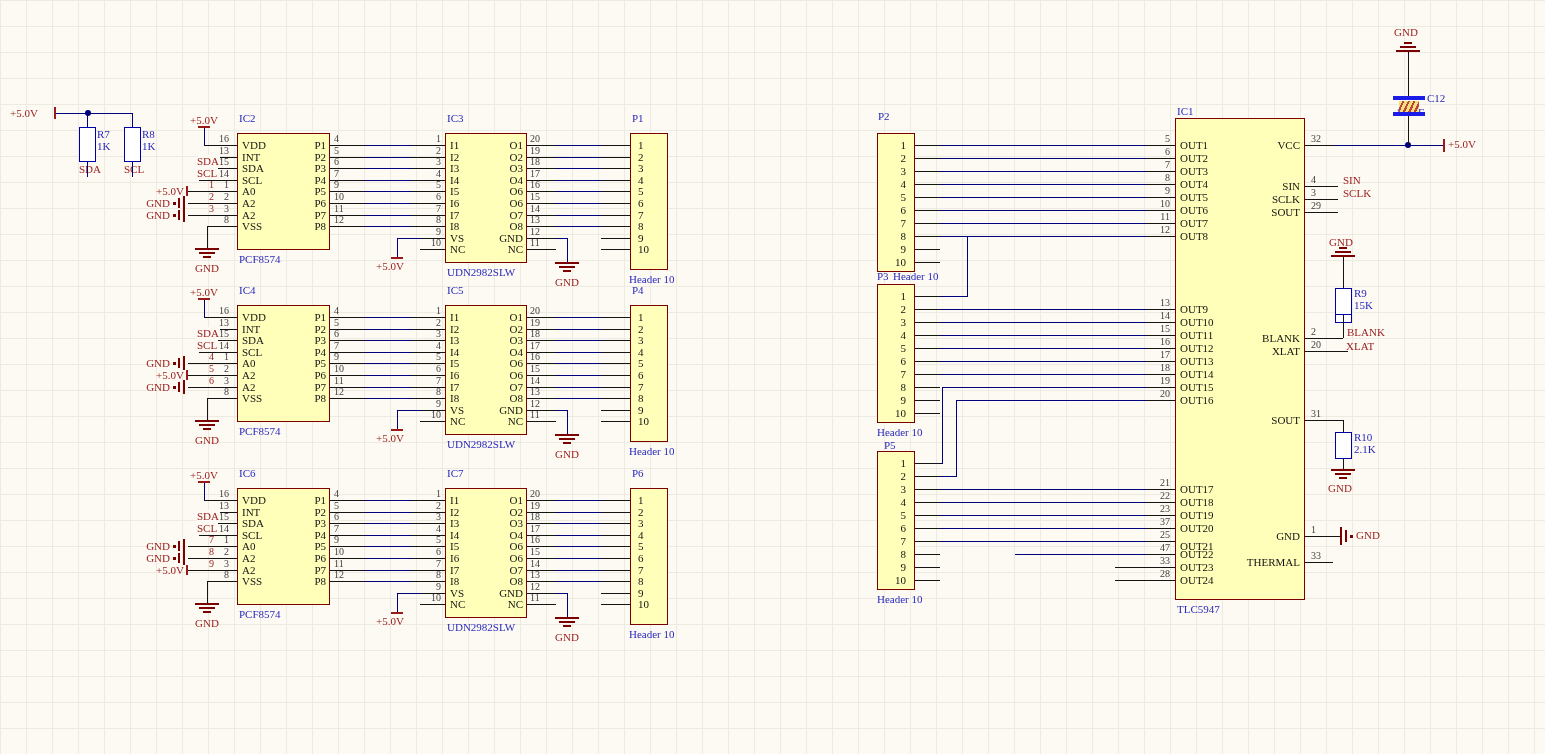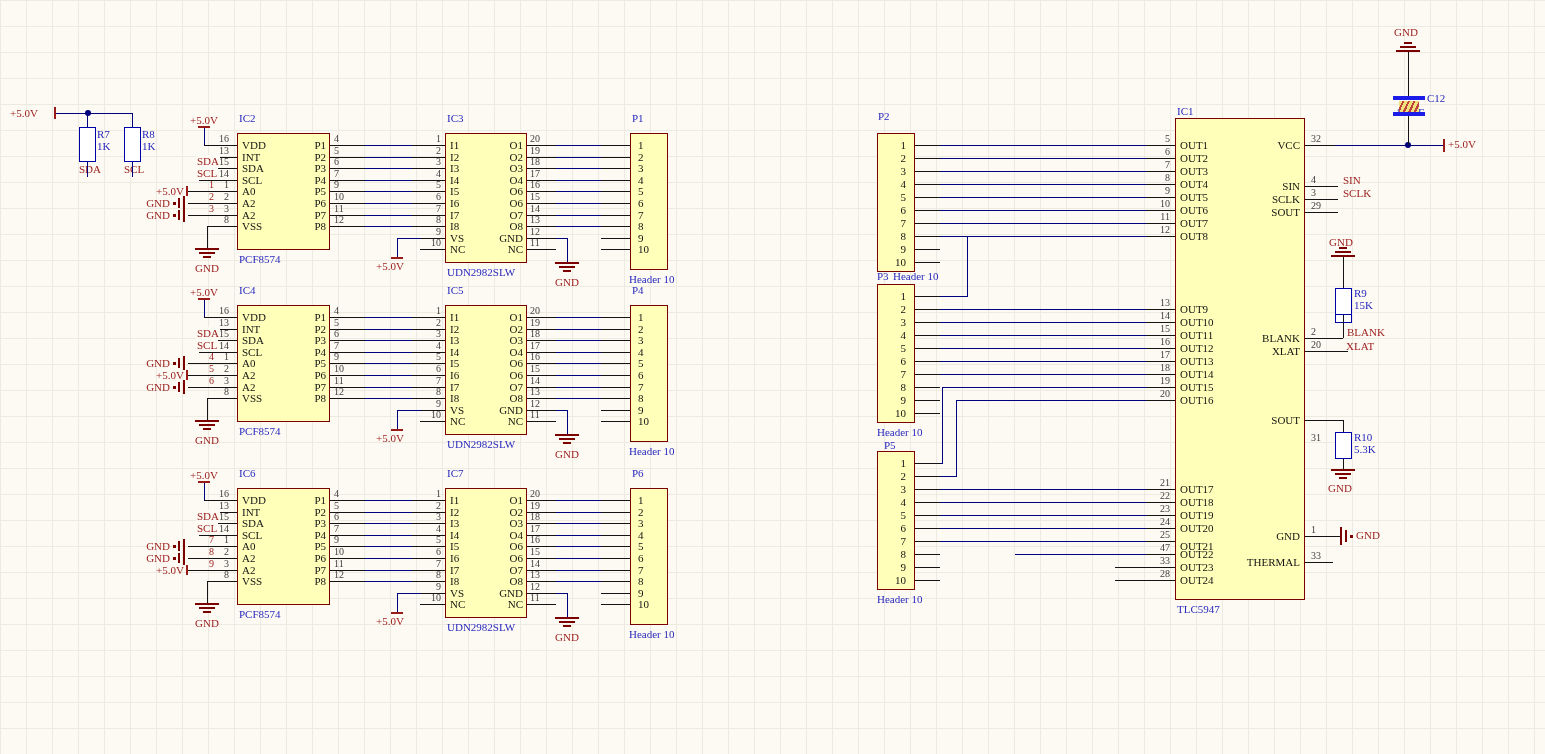--- a/index.html
+++ b/index.html
@@ -49,21 +49,21 @@
   <span class="t des" style="left:877px;top:593px">Header 10</span>
 
   <span class="t red" style="left:1343px;top:174px">SIN</span>
   <span class="t red" style="left:1343px;top:187px">SCLK</span>
   <span class="t red" style="left:1347px;top:326px">BLANK</span>
   <span class="t red" style="left:1346px;top:340px">XLAT</span>
 
   <span class="t des" style="left:1354px;top:287px">R9</span>
   <span class="t des" style="left:1354px;top:299px">15K</span>
   <span class="t des" style="left:1354px;top:431px">R10</span>
-  <span class="t des" style="left:1354px;top:443px">5.3K</span>
+  <span class="t des" style="left:1354px;top:443px">2.1K</span>
   <span class="t des" style="left:1427px;top:92px">C12</span>
   <span class="t des" style="left:1396px;top:106px">100nF</span>
 
   <span class="t red" style="left:1394px;top:26px">GND</span>
   <span class="t red" style="left:1329px;top:236px">GND</span>
   <span class="t red" style="left:1328px;top:482px">GND</span>
   <span class="t red" style="left:1356px;top:529px">GND</span>
   <span class="t red" style="left:1448px;top:138px">+5.0V</span>
 <div class="pbar" style="left: 54px; top: 107px; width: 2px; height: 12px;"></div>
     <div class="w" style="left: 56px; top: 113px; width: 77px; height: 1px; background: rgb(0, 0, 126);"></div>
@@ -774,21 +774,21 @@
     <div class="t name" style="left: 1180px; top: 483px;">OUT17</div>
     <div class="t num" style="left: 1144px; top: 477px; width: 26px; text-align: right;">21</div>
     <div class="w" style="left: 1146px; top: 489px; width: 29px; height: 1px; background: rgb(20, 20, 20);"></div>
     <div class="t name" style="left: 1180px; top: 496px;">OUT18</div>
     <div class="t num" style="left: 1144px; top: 490px; width: 26px; text-align: right;">22</div>
     <div class="w" style="left: 1146px; top: 502px; width: 29px; height: 1px; background: rgb(20, 20, 20);"></div>
     <div class="t name" style="left: 1180px; top: 509px;">OUT19</div>
     <div class="t num" style="left: 1144px; top: 503px; width: 26px; text-align: right;">23</div>
     <div class="w" style="left: 1146px; top: 515px; width: 29px; height: 1px; background: rgb(20, 20, 20);"></div>
     <div class="t name" style="left: 1180px; top: 522px;">OUT20</div>
-    <div class="t num" style="left: 1144px; top: 516px; width: 26px; text-align: right;">24</div>
+    <div class="t num" style="left: 1144px; top: 516px; width: 26px; text-align: right;">37</div>
     <div class="w" style="left: 1146px; top: 528px; width: 29px; height: 1px; background: rgb(20, 20, 20);"></div>
     <div class="t name" style="left: 1180px; top: 540px; font-family: Liberation Serif, serif;">OUT21</div>
     <div class="t num" style="left: 1144px; top: 529px; width: 26px; text-align: right;">25</div>
     <div class="w" style="left: 1146px; top: 541px; width: 29px; height: 1px; background: rgb(20, 20, 20);"></div>
     <div class="t name" style="left: 1180px; top: 548px;">OUT22</div>
     <div class="t num" style="left: 1144px; top: 542px; width: 26px; text-align: right;">47</div>
     <div class="w" style="left: 1146px; top: 554px; width: 29px; height: 1px; background: rgb(20, 20, 20);"></div>
     <div class="w" style="left: 1015px; top: 554px; width: 131px; height: 1px; background: rgb(0, 0, 126);"></div>
     <div class="t name" style="left: 1180px; top: 561px;">OUT23</div>
     <div class="t num" style="left: 1144px; top: 555px; width: 26px; text-align: right;">33</div>
@@ -812,21 +812,21 @@
     <div class="w" style="left: 1305px; top: 212px; width: 33px; height: 1px; background: rgb(20, 20, 20);"></div>
     <div class="t num" style="left: 1311px; top: 200px;">29</div>
     <div class="t name" style="left: 1220px; top: 332px; width: 80px; text-align: right;">BLANK</div>
     <div class="w" style="left: 1305px; top: 338px; width: 38px; height: 1px; background: rgb(20, 20, 20);"></div>
     <div class="t num" style="left: 1311px; top: 326px;">2</div>
     <div class="t name" style="left: 1220px; top: 345px; width: 80px; text-align: right;">XLAT</div>
     <div class="w" style="left: 1305px; top: 351px; width: 43px; height: 1px; background: rgb(20, 20, 20);"></div>
     <div class="t num" style="left: 1311px; top: 339px;">20</div>
     <div class="t name" style="left: 1220px; top: 414px; width: 80px; text-align: right;">SOUT</div>
     <div class="w" style="left: 1305px; top: 420px; width: 38px; height: 1px; background: rgb(20, 20, 20);"></div>
-    <div class="t num" style="left: 1311px; top: 408px; margin-top: 24px;">31</div>
+    <div class="t num" style="left: 1311px; top: 408px;">31</div>
     <div class="t name" style="left: 1220px; top: 530px; width: 80px; text-align: right;">GND</div>
     <div class="w" style="left: 1305px; top: 536px; width: 35px; height: 1px; background: rgb(20, 20, 20);"></div>
     <div class="t num" style="left: 1311px; top: 524px;">1</div>
     <div class="gbar" style="left: 1340px; top: 527px; width: 2px; height: 18px;"></div>
     <div class="gbar" style="left: 1345px; top: 530px; width: 2px; height: 12px;"></div>
     <div class="gbar" style="left: 1350px; top: 535px; width: 3px; height: 3px;"></div>
     <div class="t name" style="left: 1220px; top: 556px; width: 80px; text-align: right;">THERMAL</div>
     <div class="w" style="left: 1305px; top: 562px; width: 28px; height: 1px; background: rgb(20, 20, 20);"></div>
     <div class="t num" style="left: 1311px; top: 550px;">33</div>
     <div class="gbar" style="left: 1339px; top: 247px; width: 8px; height: 2px;"></div>

